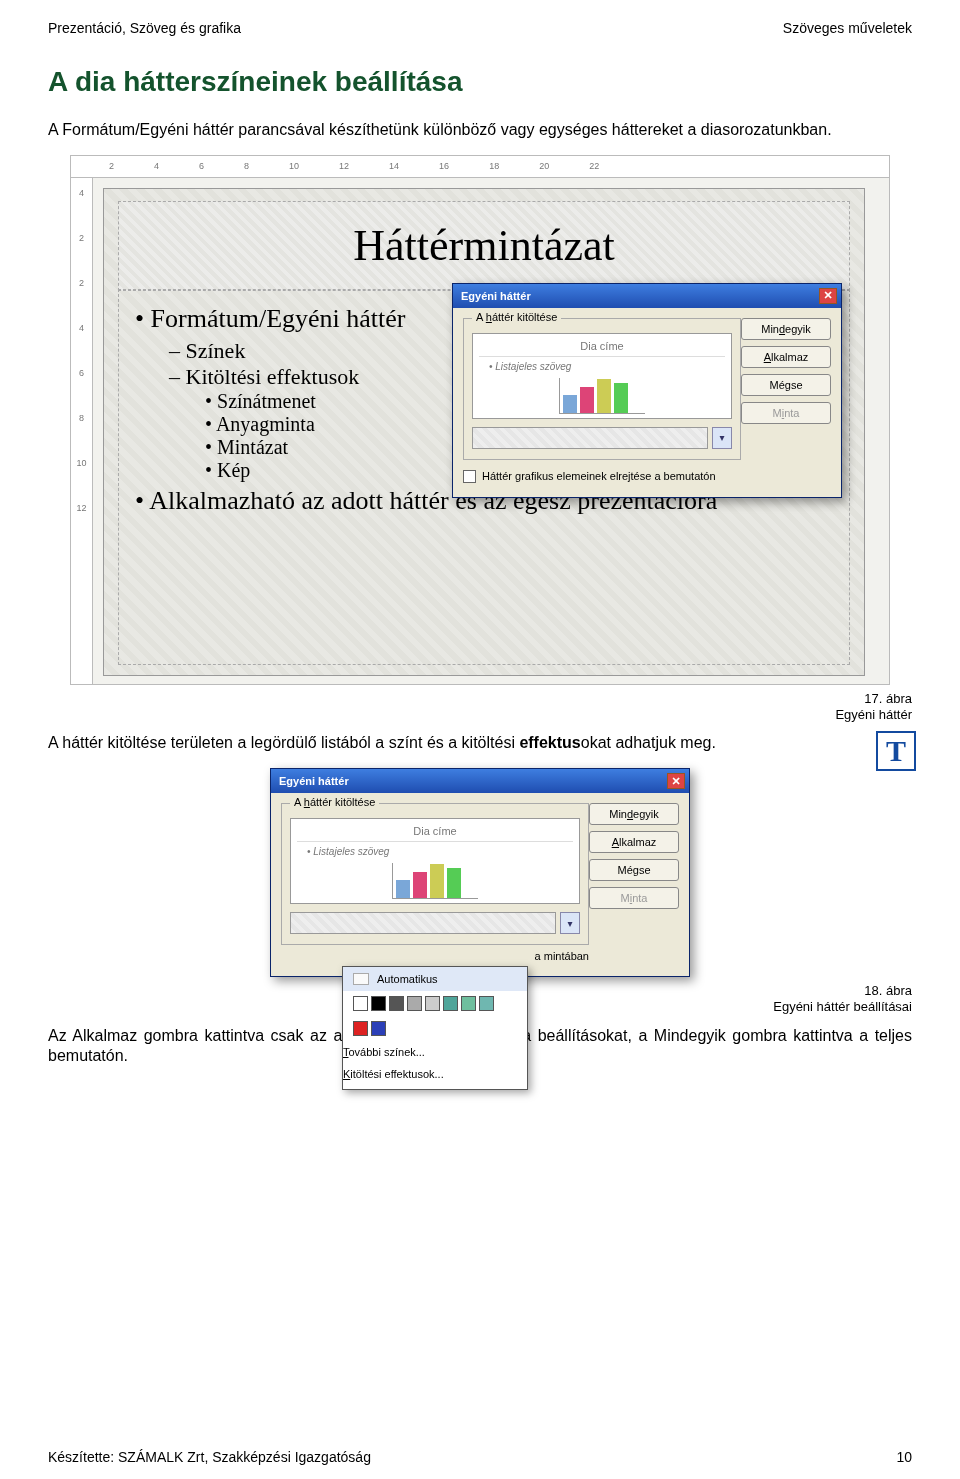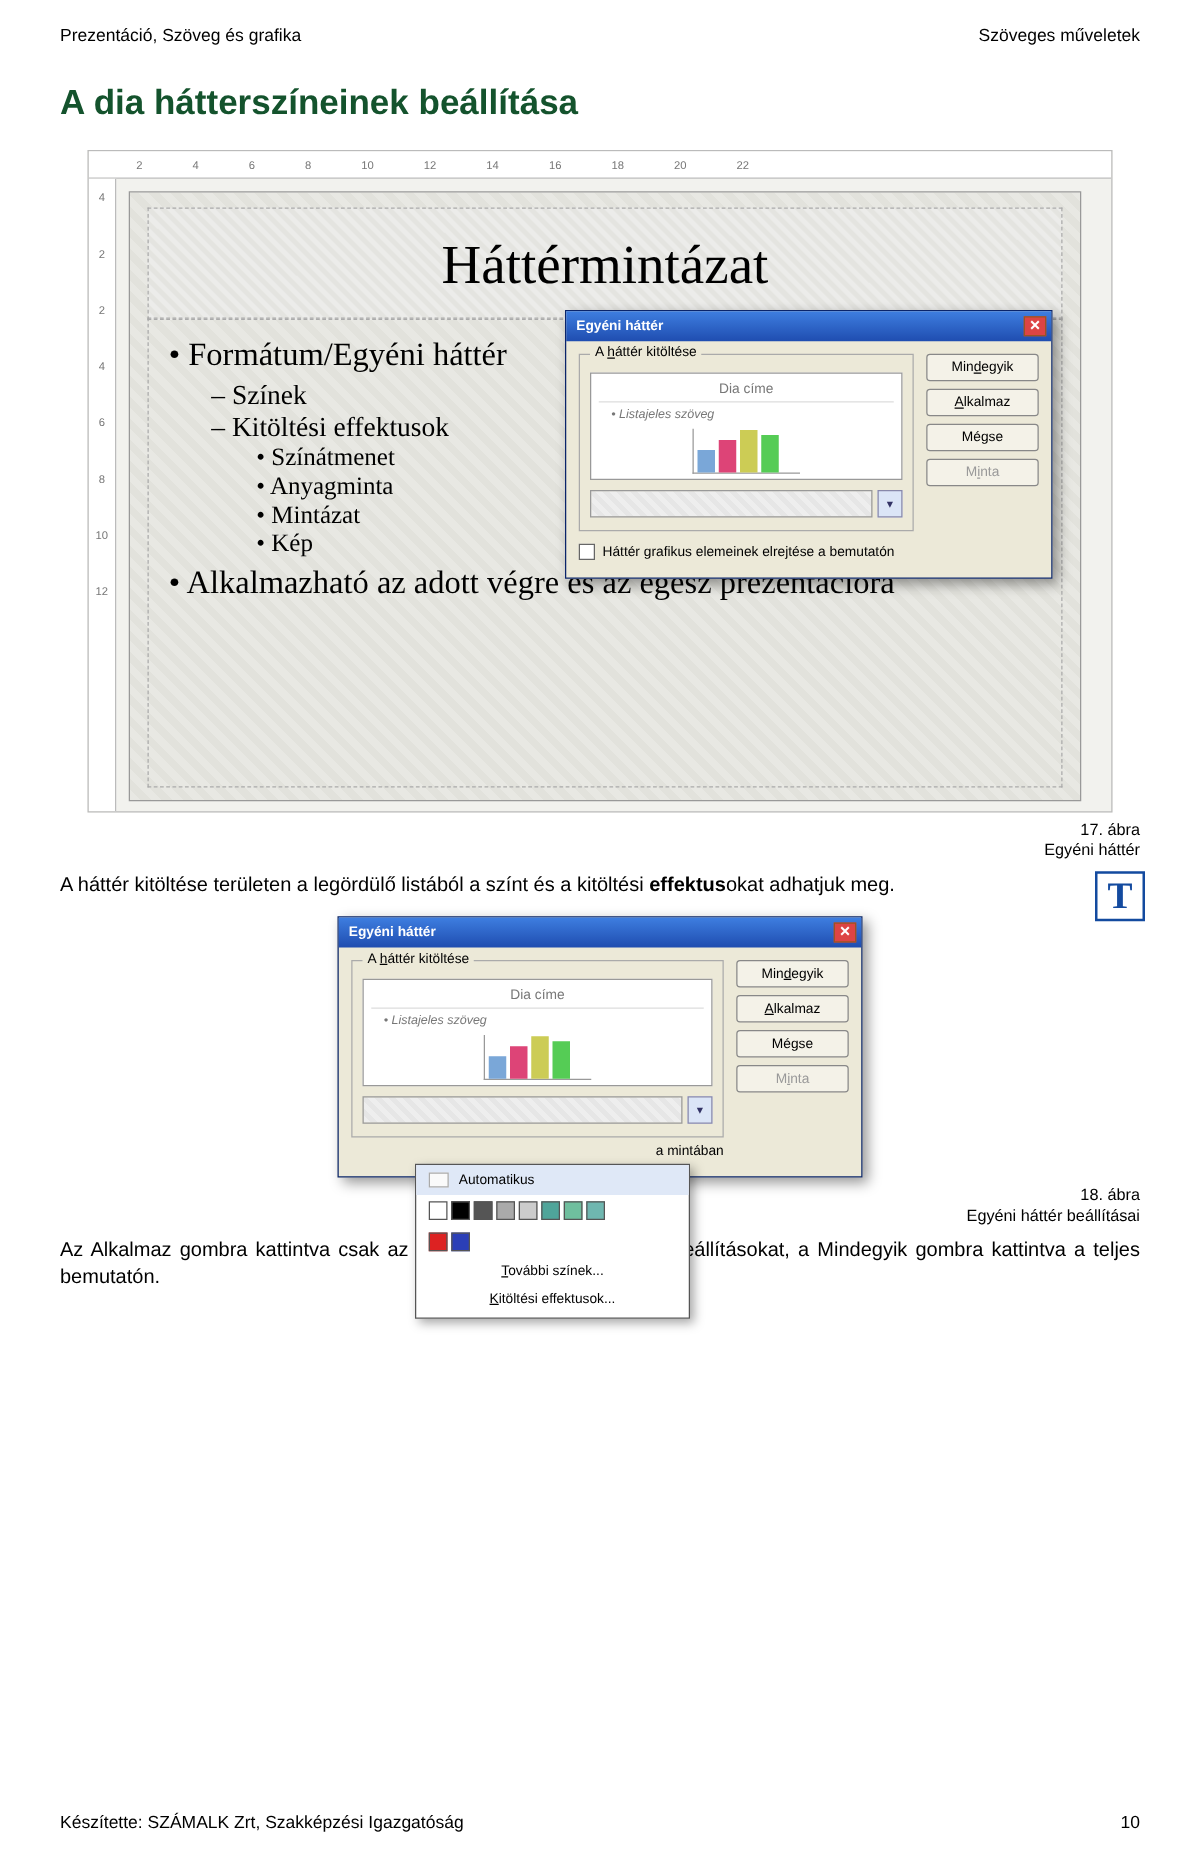--- a/index.html
+++ b/index.html
@@ -56,21 +56,21 @@
   .dlg {
     background: #ece9d8; border: 1px solid #0a246a; font-size: 11px;
     box-shadow: 4px 4px 10px rgba(0,0,0,0.4);
   }
   .dlg .tbar {
     height: 24px; background: linear-gradient(#3e7ee0,#1f4db0);
     color: #fff; display: flex; align-items: center; justify-content: space-between;
     padding: 0 4px 0 8px; font-weight: bold;
   }
   .dlg .tbar .close { width: 18px; height: 16px; background: #d44; border: 1px solid #952; color: #fff; display:flex;align-items:center;justify-content:center;font-size:11px;line-height:1; }
-  .dlg .body { padding: 10px 10px 14px 10px; display: flex; gap: 10px; }
+  .dlg .body { padding: 10px 10px 14px 10px; display: flex; }
   .dlg .left { flex: 1; }
   .dlg .right { width: 90px; display: flex; flex-direction: column; gap: 6px; }
   .group { border: 1px solid #aaa; padding: 8px 8px 10px 8px; position: relative; }
   .group .legend { position: absolute; top: -8px; left: 8px; background: #ece9d8; padding: 0 4px; }
   .preview-box { background: #fff; border: 1px solid #999; padding: 6px 6px 4px 6px; margin-top: 6px; }
   .pv-title { font-size: 11px; color: #777; text-align: center; border-bottom: 1px solid #ddd; padding-bottom: 4px; margin-bottom: 4px; }
   .pv-list { font-size: 10px; color: #777; margin-left: 10px; font-style: italic; }
   .pv-chart { display: flex; align-items: flex-end; gap: 3px; height: 36px; margin: 6px auto 0 auto; width: 86px; border-left:1px solid #999;border-bottom:1px solid #999; padding-left:3px;}
   .pv-chart span { width: 14px; }
   .b1 { height: 18px; background: #7aa7d8; }
@@ -90,24 +90,23 @@
   .tip-icon {
     position: absolute; right: -4px; top: -2px; width: 40px; height: 40px;
     border: 2px solid #134a9f; background: #fff; display:flex;align-items:center;justify-content:center;
     font-family: "Times New Roman", serif; font-size: 30px; font-weight: bold; color: #134a9f;
   }
 
   
   .shot2-wrap { width: 420px; margin: 12px auto 6px auto; position: relative; }
   .shot2-wrap .dlg { width: 420px; }
   .popup {
-    position: absolute; left: 62px; top: 198px; width: 220px; background: #fff;
+    position: absolute; left: 72px; top: 198px; width: 186px; background: #fff;
     border: 1px solid #555; box-shadow: 3px 3px 8px rgba(0,0,0,0.35); font-size: 11px;
     padding-bottom: 4px;
-    text-align: center;
   }
   .popup .auto { display: flex; align-items: center; gap: 8px; padding: 6px 10px; background:#dfe8f7;}
   .popup .auto .sw { width: 16px; height: 12px; border: 1px solid #aaa; background:#fafafa; }
   .popup .row-sw { display: flex; gap: 3px; padding: 5px 10px; }
   .popup .row-sw span { width: 15px; height: 15px; border: 1px solid #555; }
   .popup .mitem { padding: 5px 0; }
   .c-white{background:#fff;} .c-black{background:#000;} .c-dgray{background:#555;}
   .c-gray{background:#aaa;} .c-lgray{background:#ccc;} .c-teal{background:#4fa59a;}
   .c-sea{background:#6fbf9e;} .c-lteal{background:#6fb7b0;}
   .c-red{background:#d22;} .c-blue{background:#2b3fb7;}
@@ -116,20 +115,21 @@
 <body>
 
 <div class="page">
   <div class="top-meta">
     <span>Prezentáció, Szöveg és grafika</span>
     <span>Szöveges műveletek</span>
   </div>
 
   <div class="h1">A dia hátterszíneinek beállítása</div>
 
+  <p class="para">A Formátum/Egyéni háttér parancsával készíthetünk különböző vagy egységes háttereket a diasorozatunkban.</p>
 
   <div class="shot1">
     <div class="ruler-h" id="ruler-h">
         <span>2</span>
         <span>4</span>
         <span>6</span>
         <span>8</span>
         <span>10</span>
         <span>12</span>
         <span>14</span>
@@ -154,21 +154,21 @@
       </div>
       <div class="slide-body-box">
         <ul id="slide-list">
             <li class="lvl1">Formátum/Egyéni háttér</li>
             <li class="lvl2">Színek</li>
             <li class="lvl2">Kitöltési effektusok</li>
             <li class="lvl3">Színátmenet</li>
             <li class="lvl3">Anyagminta</li>
             <li class="lvl3">Mintázat</li>
             <li class="lvl3">Kép</li>
-            <li class="lvl1">Alkalmazható az adott végre és az egész prezentációra</li>
+            <li class="lvl1">Alkalmazható az adott háttér és az egész prezentációra</li>
           </ul>
       </div>
 
       <div class="dlg">
         <div class="tbar">
           <span>Egyéni háttér</span>
           <div class="close">✕</div>
         </div>
         <div class="body">
           <div class="left">

